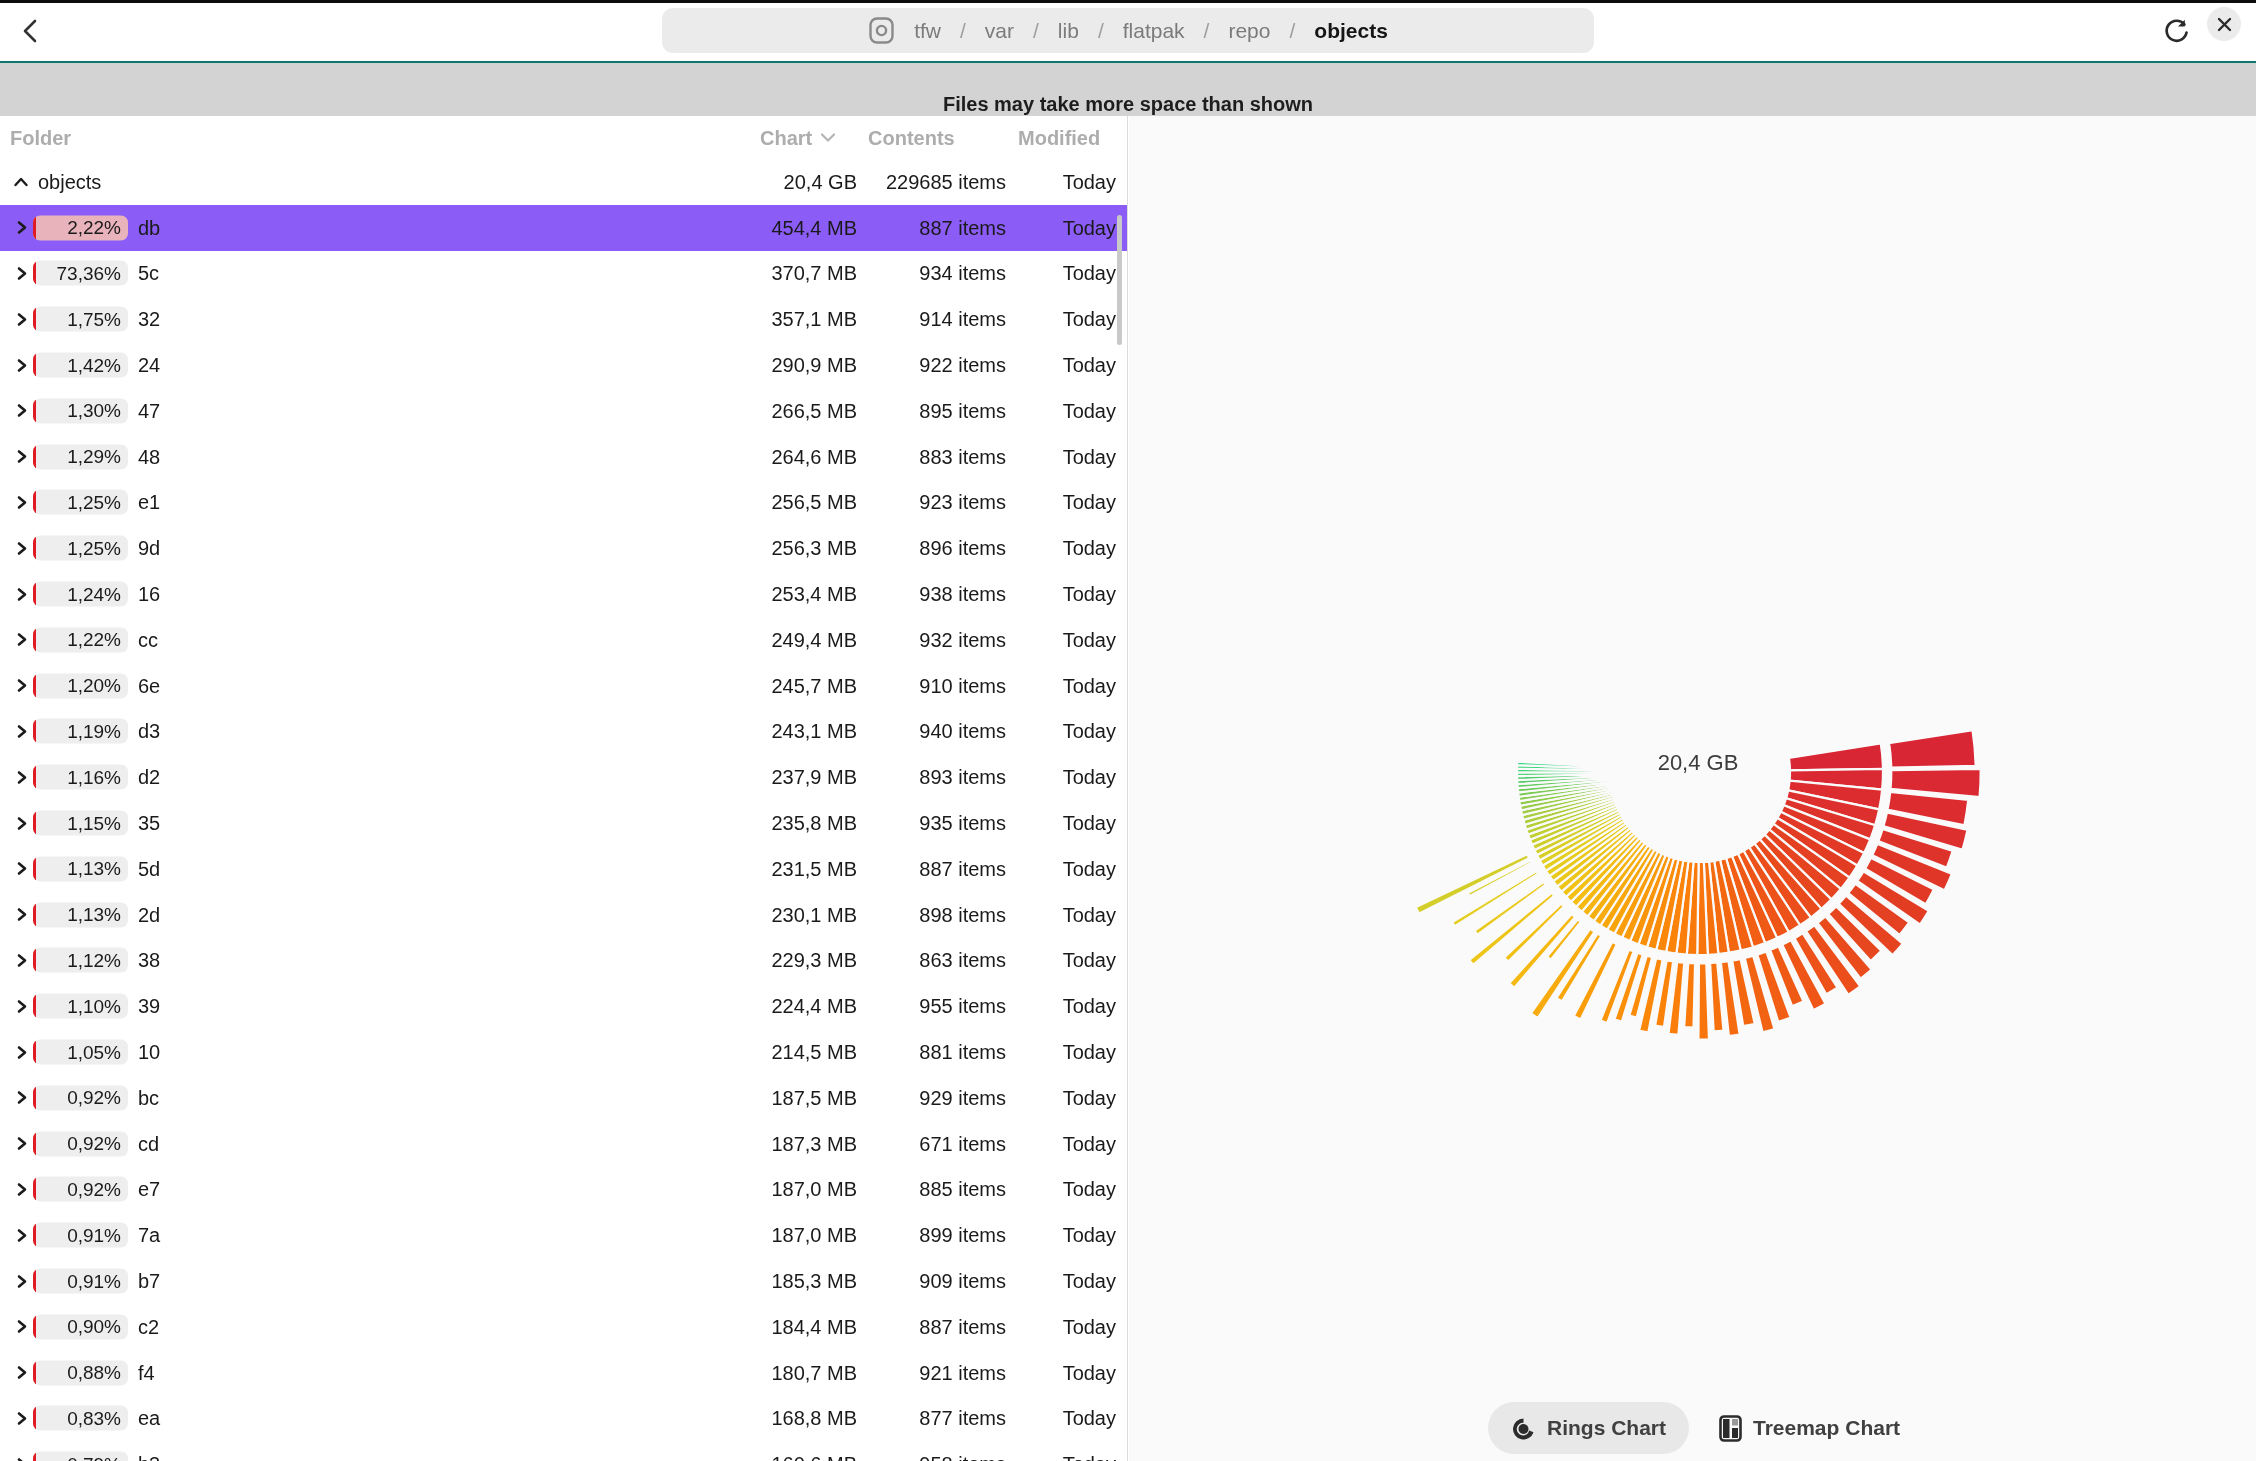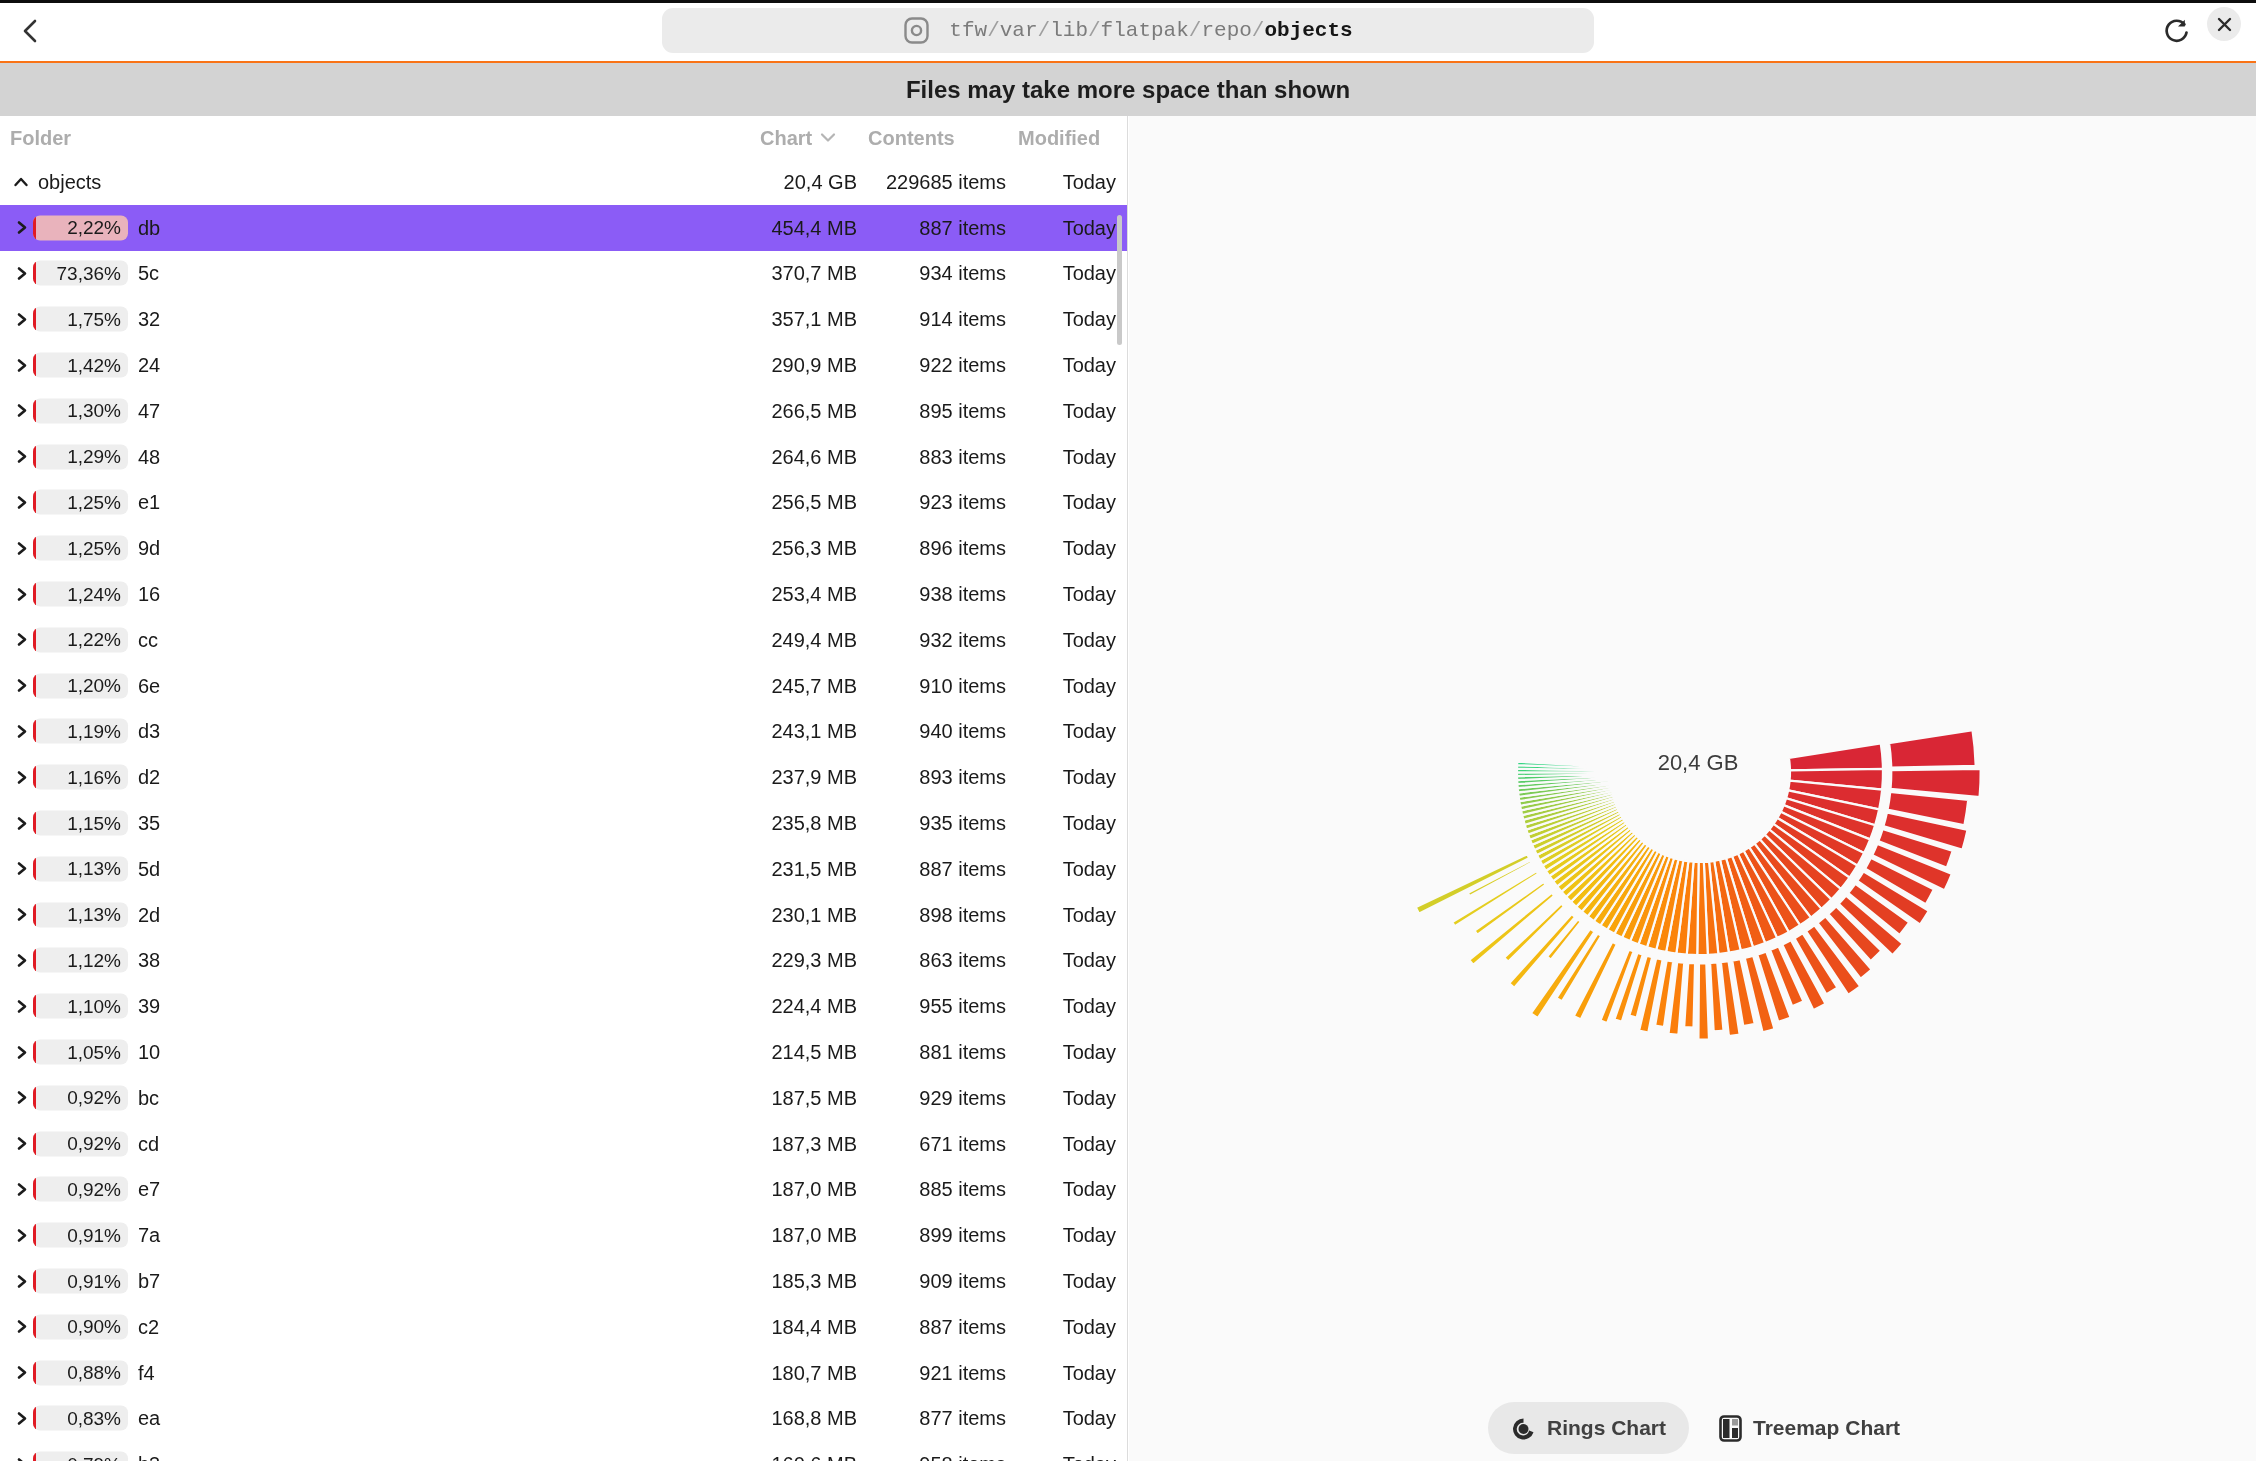--- a/index.html
+++ b/index.html
@@ -19,22 +19,22 @@
   .crumb.last { color:#161616; font-weight:bold; }
   .crumb-sep { color:#9e9e9e; }
   .drive-icon { display:flex; align-items:center; }
   .reload-button { position:absolute; right:58px; top:9px; width:44px; height:44px; display:flex;
     align-items:center; justify-content:center; border-radius:8px; cursor:pointer; }
   .close-button { position:absolute; right:15px; top:7px; width:34px; height:34px; border-radius:50%;
     background:#ebebeb; display:flex; align-items:center; justify-content:center; cursor:pointer; }
 
   
   .banner { position:absolute; top:61px; left:0; width:100%; height:55px; background:#d3d3d3;
-    border-top:2px solid #f97316; display:flex; align-items:center; justify-content:center;
-    font-size:24px; font-weight:bold; color:#1d1d1d; z-index:4; }
+    border-top:2px solid #0f766e; display:flex; align-items:flex-end; justify-content:center;
+    font-size:20px; font-weight:bold; color:#1d1d1d; z-index:4; }
 
   
   .list-panel { position:absolute; top:116px; left:0; width:1128px; height:1345px; background:#ffffff;
     border-right:1px solid #dcdcdc; overflow:hidden; }
   .list-header { position:relative; height:43px; }
   .col-label { position:absolute; top:50%; transform:translateY(-50%); font-size:20px; font-weight:bold; color:#adadad; }
   .col-folder { left:10px; }
   .col-size { left:760px; display:flex; align-items:center; gap:8px; }
   .col-contents { left:868px; }
   .col-modified { left:1018px; }
@@ -81,21 +81,21 @@
       </svg>
     </div>
 
     <div class="breadcrumb">
       <span class="drive-icon">
         <svg width="27" height="31" viewBox="0 0 27 31">
           <rect x="2.5" y="3.5" width="22" height="24" rx="6.5" fill="none" stroke="#8a8a8a" stroke-width="2.4"></rect>
           <circle cx="13.5" cy="15.5" r="4.6" fill="none" stroke="#8a8a8a" stroke-width="2.4"></circle>
         </svg>
       </span>
-      <span id="breadcrumb-items" style="display:flex; align-items:center; font-family:Liberation Mono, monospace;">
+      <span id="breadcrumb-items" style="display:flex; align-items:center; gap:19px;">
           <span class="crumb">tfw</span>
           <span class="crumb-sep">/</span>
           <span class="crumb">var</span>
           <span class="crumb-sep">/</span>
           <span class="crumb">lib</span>
           <span class="crumb-sep">/</span>
           <span class="crumb">flatpak</span>
           <span class="crumb-sep">/</span>
           <span class="crumb">repo</span>
           <span class="crumb-sep">/</span>

